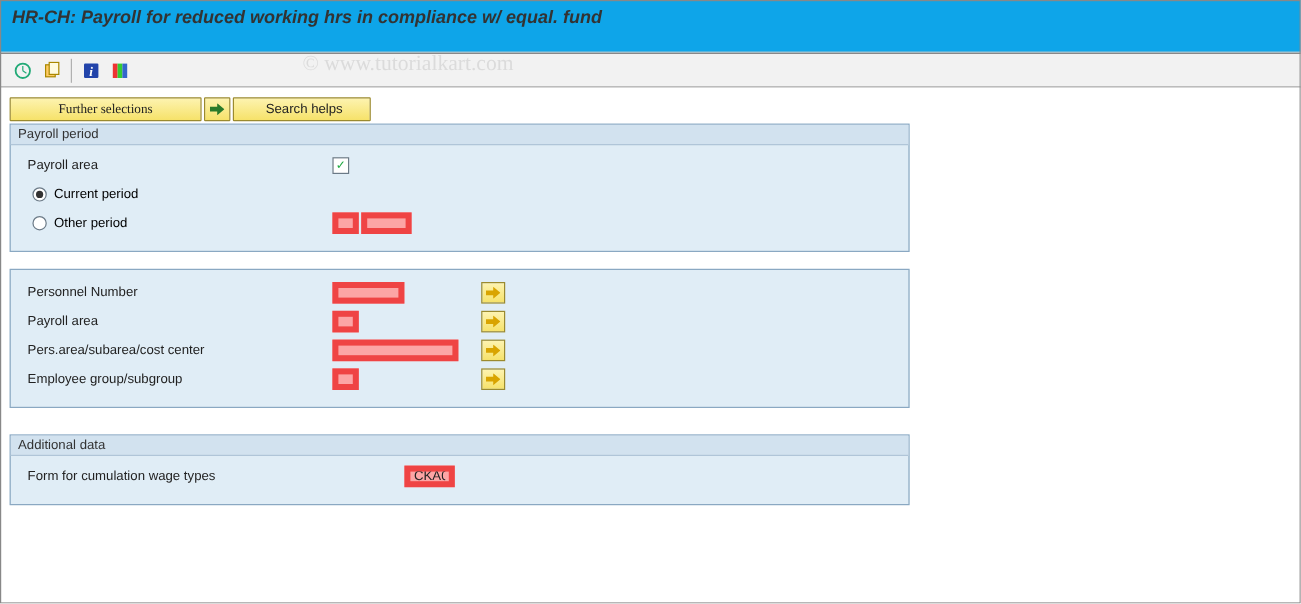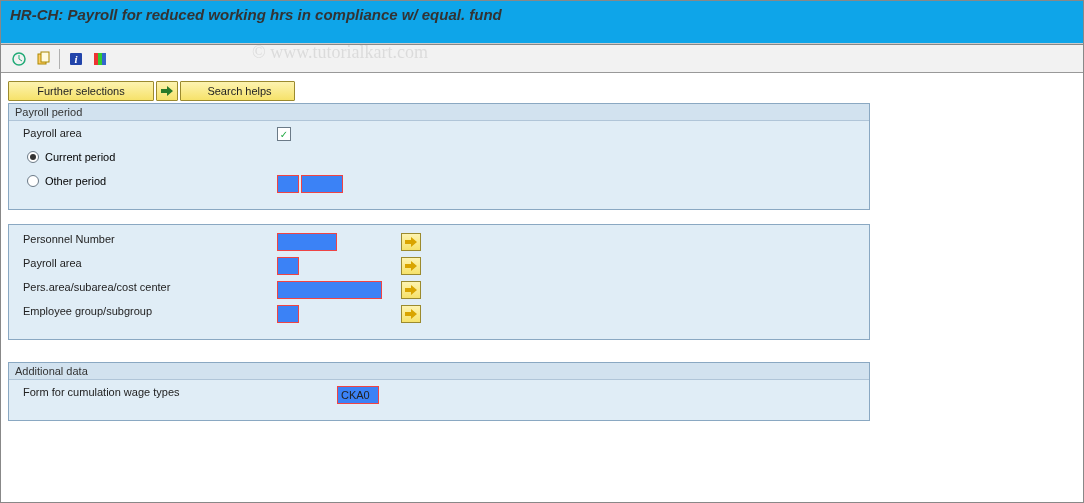--- a/index.html
+++ b/index.html
@@ -50,65 +50,65 @@
     background: linear-gradient(#fdf3b0,#f6e26a);
     border: 1px solid #9b8a2e;
     height: 20px;
     display: flex;
     align-items: center;
     justify-content: center;
     font-size: 11px;
     color: #222;
     border-radius: 1px;
   }
-  .yellow-btn.wide { width: 146px; }
+  .yellow-btn.wide { width: 160px; font-family: Liberation Serif, serif; }
   .yellow-btn.med { width: 115px; padding-left:4px;text-align:right; }
   .arrow-btn {
     width: 22px;
     background: linear-gradient(#fdf3b0,#f6e26a);
     border:1px solid #9b8a2e;
     height:20px;
     display:flex;align-items:center;justify-content:center;
     border-radius:1px;
   }
   .group {
     border: 1px solid #8aa8c2;
     background: #e0edf6;
     margin-bottom: 14px;
     position: relative;
     padding: 8px 10px 10px 10px;
-    width: 862px;
+    width: 750px;
   }
   .group-title-bar {
     background: #d2e2ef;
     border-bottom:1px solid #b0c5d8;
     margin:-8px -10px 6px -10px;
     padding:2px 6px;
     font-size:11px;
     color:#333;
   }
-  .row { display:flex; height:22px; margin-bottom:2px; }
+  .row { display:flex; align-items:center; height:22px; margin-bottom:2px; }
   .label { width: 258px; color:#222; padding-left:4px; }
   .check {
     width:14px; height:14px;
     border:1px solid #6b7a87;
     background:#fff;
     display:flex;align-items:center;justify-content:center;
     font-size:10px;
     color:#2a4;
   }
   .radio {
     width:12px;height:12px;border:1px solid #6b7a87;border-radius:50%;
     background:#fff;margin-right:6px;
     display:flex;align-items:center;justify-content:center;
   }
   .radio.sel::after{content:"";width:6px;height:6px;background:#333;border-radius:50%;}
   .field-in {
-    border:1px solid #ef4444;
-    background:#3b82f6;
+    border:5px solid #ef4444;
+    background:#fca5a5;
     height:18px;
     padding:1px 3px;
     font-size:11px;
     color:#222;
   }
   .w20 { width:22px; }
   .w40 { width:42px; }
   .w60 { width:60px; }
   .w105 { width:105px; }
   .more-btn {

